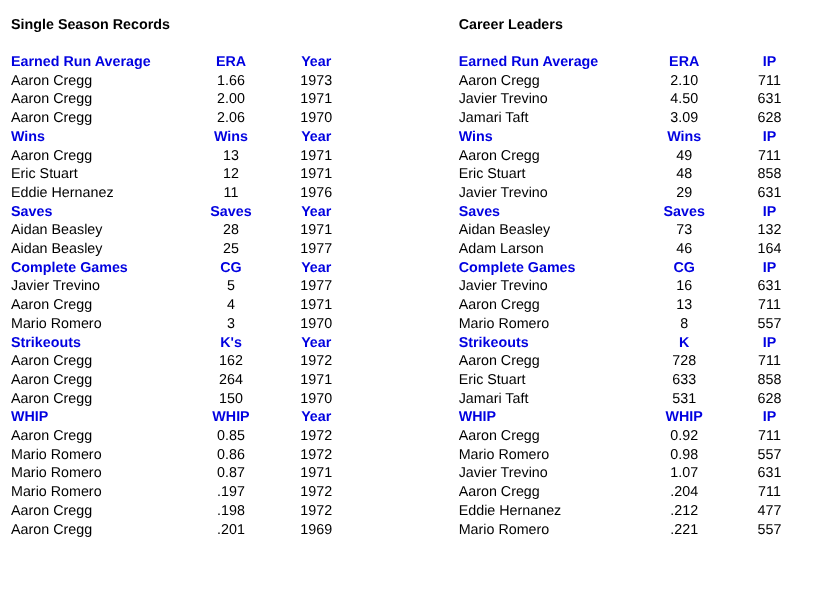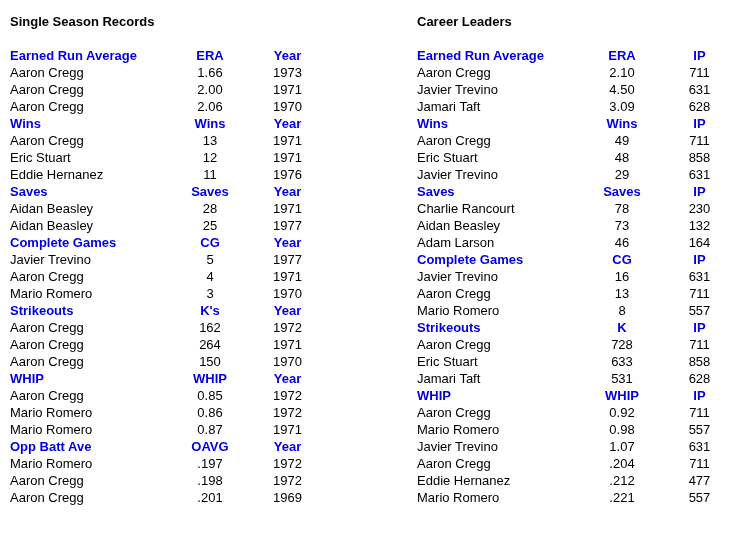--- a/index.html
+++ b/index.html
@@ -181,25 +181,20 @@
             <td class="cell-name">Mario Romero</td>
             <td class="cell-num">0.86</td>
             <td class="cell-num">1972</td>
           </tr>
           <tr>
             <td class="cell-name">Mario Romero</td>
             <td class="cell-num">0.87</td>
             <td class="cell-num">1971</td>
           </tr>
           <tr>
-            <td class="cell-name hdr">Opp Batt Ave</td>
-            <td class="cell-num hdr">OAVG</td>
-            <td class="cell-num hdr">Year</td>
-          </tr>
-          <tr>
             <td class="cell-name">Mario Romero</td>
             <td class="cell-num">.197</td>
             <td class="cell-num">1972</td>
           </tr>
           <tr>
             <td class="cell-name">Aaron Cregg</td>
             <td class="cell-num">.198</td>
             <td class="cell-num">1972</td>
           </tr>
           <tr>
@@ -259,25 +254,20 @@
             <td class="cell-name">Javier Trevino</td>
             <td class="cell-num">29</td>
             <td class="cell-num">631</td>
           </tr>
           <tr>
             <td class="cell-name hdr">Saves</td>
             <td class="cell-num hdr">Saves</td>
             <td class="cell-num hdr">IP</td>
           </tr>
           <tr>
-            <td class="cell-name">Charlie Rancourt</td>
-            <td class="cell-num">78</td>
-            <td class="cell-num">230</td>
-          </tr>
-          <tr>
             <td class="cell-name">Aidan Beasley</td>
             <td class="cell-num">73</td>
             <td class="cell-num">132</td>
           </tr>
           <tr>
             <td class="cell-name">Adam Larson</td>
             <td class="cell-num">46</td>
             <td class="cell-num">164</td>
           </tr>
           <tr>

